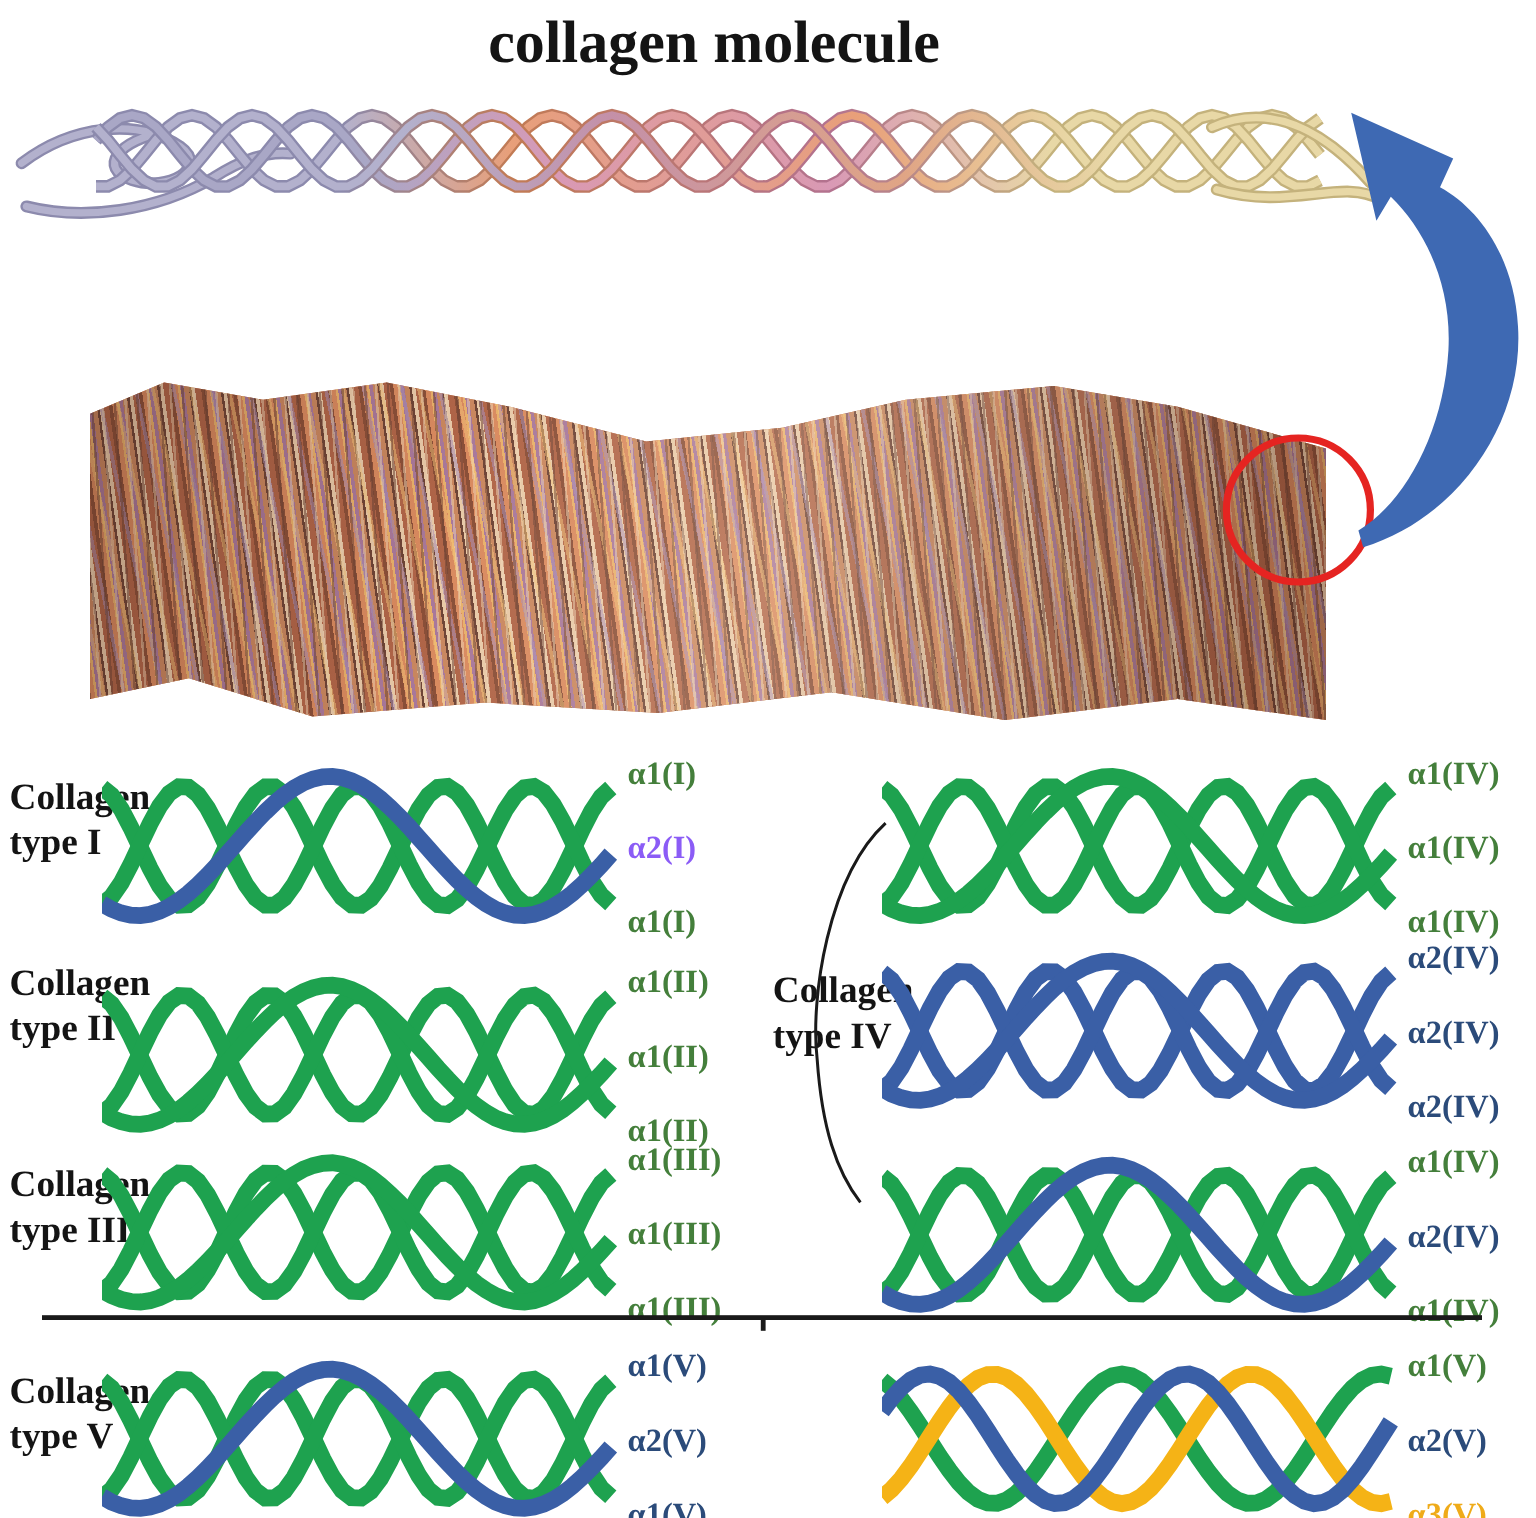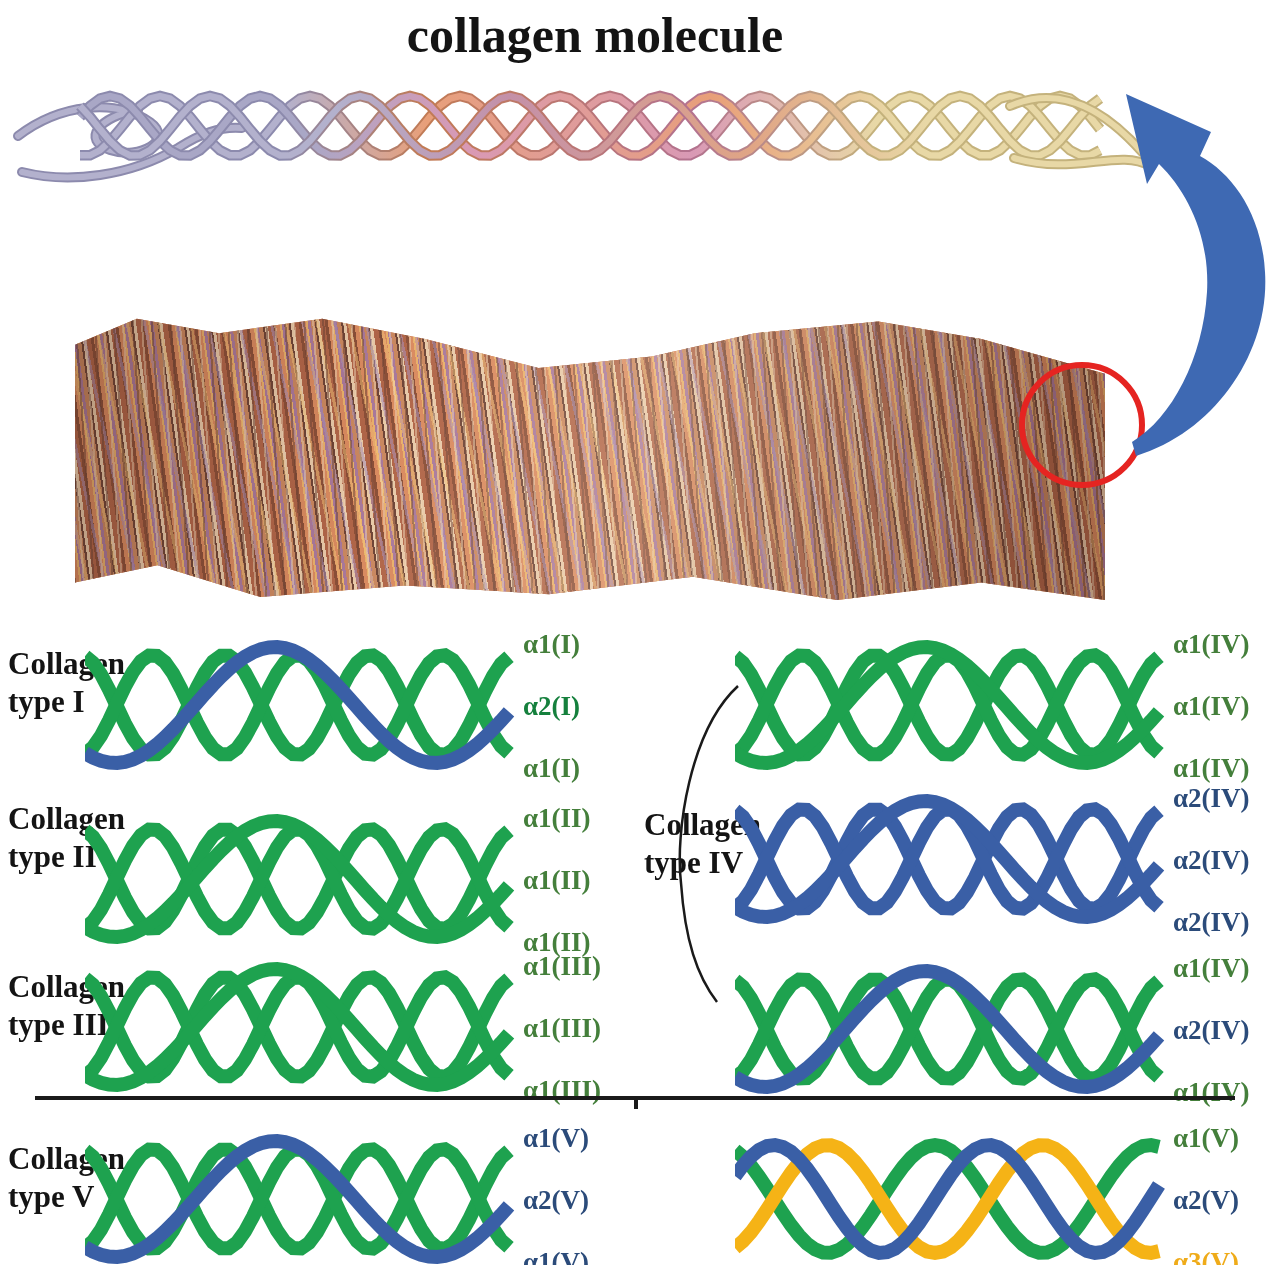--- a/index.html
+++ b/index.html
@@ -146,21 +146,21 @@
     <path d="M 83 18 C 35 62, 20 165, 26 215 C 30 272, 42 308, 62 334" fill="none" stroke="#1a1a1a" stroke-width="2.5"></path>
   </svg>
 
   <div class="helix-row" id="helix-t1">
       <svg viewBox="0 0 430 150">
         <path d="M0.0 26.2 L8.0 32.7 L16.0 44.3 L24.0 59.6 L32.0 76.6 L40.0 93.5 L48.0 108.2 L56.0 118.9 L64.0 124.4 L72.0 124.0 L80.0 117.8 L88.0 106.5 L96.0 91.5 L104.0 74.4 L112.0 57.5 L120.0 42.6 L128.0 31.6 L136.0 25.7 L144.0 25.8 L152.0 31.6 L160.0 42.6 L168.0 57.5 L176.0 74.5 L184.0 91.5 L192.0 106.5 L200.0 117.9 L208.0 124.1 L216.0 124.4 L224.0 118.9 L232.0 108.2 L240.0 93.5 L248.0 76.6 L256.0 59.5 L264.0 44.3 L272.0 32.7 L280.0 26.2 L288.0 25.4 L296.0 30.6 L304.0 41.0 L312.0 55.5 L320.0 72.3 L328.0 89.4 L336.0 104.8 L344.0 116.7 L352.0 123.6 L360.0 124.7 L368.0 119.9 L376.0 109.8 L384.0 95.5 L392.0 78.8 L400.0 61.6 L408.0 46.0 L416.0 33.9 L424.0 26.7 " fill="none" stroke="#1ea24f" stroke-width="14"></path>
         <path d="M0.0 123.8 L8.0 117.3 L16.0 105.7 L24.0 90.4 L32.0 73.3 L40.0 56.5 L48.0 41.8 L56.0 31.1 L64.0 25.6 L72.0 26.0 L80.0 32.2 L88.0 43.5 L96.0 58.6 L104.0 75.6 L112.0 92.5 L120.0 107.4 L128.0 118.4 L136.0 124.3 L144.0 124.2 L152.0 118.4 L160.0 107.3 L168.0 92.5 L176.0 75.5 L184.0 58.5 L192.0 43.4 L200.0 32.1 L208.0 25.9 L216.0 25.6 L224.0 31.1 L232.0 41.8 L240.0 56.5 L248.0 73.4 L256.0 90.5 L264.0 105.7 L272.0 117.3 L280.0 123.8 L288.0 124.6 L296.0 119.4 L304.0 109.0 L312.0 94.5 L320.0 77.7 L328.0 60.5 L336.0 45.1 L344.0 33.3 L352.0 26.4 L360.0 25.3 L368.0 30.1 L376.0 40.3 L384.0 54.5 L392.0 71.2 L400.0 88.4 L408.0 104.0 L416.0 116.1 L424.0 123.3 " fill="none" stroke="#1ea24f" stroke-width="14"></path>
         <path d="M0.0 123.2 L8.0 127.7 L16.0 130.8 L24.0 132.6 L32.0 133.0 L40.0 131.9 L48.0 129.4 L56.0 125.6 L64.0 120.6 L72.0 114.4 L80.0 107.2 L88.0 99.3 L96.0 90.8 L104.0 81.8 L112.0 72.8 L120.0 63.7 L128.0 55.0 L136.0 46.7 L144.0 39.1 L152.0 32.4 L160.0 26.8 L168.0 22.3 L176.0 19.2 L184.0 17.4 L192.0 17.0 L200.0 18.1 L208.0 20.6 L216.0 24.4 L224.0 29.4 L232.0 35.6 L240.0 42.8 L248.0 50.7 L256.0 59.2 L264.0 68.2 L272.0 77.2 L280.0 86.3 L288.0 95.0 L296.0 103.3 L304.0 110.9 L312.0 117.6 L320.0 123.2 L328.0 127.7 L336.0 130.8 L344.0 132.6 L352.0 133.0 L360.0 131.9 L368.0 129.4 L376.0 125.6 L384.0 120.6 L392.0 114.4 L400.0 107.2 L408.0 99.3 L416.0 90.8 L424.0 81.8 " fill="none" stroke="#3a5fa6" stroke-width="14"></path>
       </svg>
       <span class="chain-label" style="top: 0px; color: rgb(68, 127, 59);">α1(I)</span>
-      <span class="chain-label" style="top: 62px; color: #15803d;">α2(I)</span>
+      <span class="chain-label" style="top: 62px; color: #8b5cf6;">α2(I)</span>
       <span class="chain-label" style="top: 124px; color: rgb(68, 127, 59);">α1(I)</span>
     </div>
   <div class="helix-row" id="helix-t2">
       <svg viewBox="0 0 430 150">
         <path d="M0.0 26.2 L8.0 32.7 L16.0 44.3 L24.0 59.6 L32.0 76.6 L40.0 93.5 L48.0 108.2 L56.0 118.9 L64.0 124.4 L72.0 124.0 L80.0 117.8 L88.0 106.5 L96.0 91.5 L104.0 74.4 L112.0 57.5 L120.0 42.6 L128.0 31.6 L136.0 25.7 L144.0 25.8 L152.0 31.6 L160.0 42.6 L168.0 57.5 L176.0 74.5 L184.0 91.5 L192.0 106.5 L200.0 117.9 L208.0 124.1 L216.0 124.4 L224.0 118.9 L232.0 108.2 L240.0 93.5 L248.0 76.6 L256.0 59.5 L264.0 44.3 L272.0 32.7 L280.0 26.2 L288.0 25.4 L296.0 30.6 L304.0 41.0 L312.0 55.5 L320.0 72.3 L328.0 89.4 L336.0 104.8 L344.0 116.7 L352.0 123.6 L360.0 124.7 L368.0 119.9 L376.0 109.8 L384.0 95.5 L392.0 78.8 L400.0 61.6 L408.0 46.0 L416.0 33.9 L424.0 26.7 " fill="none" stroke="#1ea24f" stroke-width="14"></path>
         <path d="M0.0 123.8 L8.0 117.3 L16.0 105.7 L24.0 90.4 L32.0 73.3 L40.0 56.5 L48.0 41.8 L56.0 31.1 L64.0 25.6 L72.0 26.0 L80.0 32.2 L88.0 43.5 L96.0 58.6 L104.0 75.6 L112.0 92.5 L120.0 107.4 L128.0 118.4 L136.0 124.3 L144.0 124.2 L152.0 118.4 L160.0 107.3 L168.0 92.5 L176.0 75.5 L184.0 58.5 L192.0 43.4 L200.0 32.1 L208.0 25.9 L216.0 25.6 L224.0 31.1 L232.0 41.8 L240.0 56.5 L248.0 73.4 L256.0 90.5 L264.0 105.7 L272.0 117.3 L280.0 123.8 L288.0 124.6 L296.0 119.4 L304.0 109.0 L312.0 94.5 L320.0 77.7 L328.0 60.5 L336.0 45.1 L344.0 33.3 L352.0 26.4 L360.0 25.3 L368.0 30.1 L376.0 40.3 L384.0 54.5 L392.0 71.2 L400.0 88.4 L408.0 104.0 L416.0 116.1 L424.0 123.3 " fill="none" stroke="#1ea24f" stroke-width="14"></path>
         <path d="M0.0 123.2 L8.0 127.7 L16.0 130.8 L24.0 132.6 L32.0 133.0 L40.0 131.9 L48.0 129.4 L56.0 125.6 L64.0 120.6 L72.0 114.4 L80.0 107.2 L88.0 99.3 L96.0 90.8 L104.0 81.8 L112.0 72.8 L120.0 63.7 L128.0 55.0 L136.0 46.7 L144.0 39.1 L152.0 32.4 L160.0 26.8 L168.0 22.3 L176.0 19.2 L184.0 17.4 L192.0 17.0 L200.0 18.1 L208.0 20.6 L216.0 24.4 L224.0 29.4 L232.0 35.6 L240.0 42.8 L248.0 50.7 L256.0 59.2 L264.0 68.2 L272.0 77.2 L280.0 86.3 L288.0 95.0 L296.0 103.3 L304.0 110.9 L312.0 117.6 L320.0 123.2 L328.0 127.7 L336.0 130.8 L344.0 132.6 L352.0 133.0 L360.0 131.9 L368.0 129.4 L376.0 125.6 L384.0 120.6 L392.0 114.4 L400.0 107.2 L408.0 99.3 L416.0 90.8 L424.0 81.8 " fill="none" stroke="#1ea24f" stroke-width="14"></path>
       </svg>
       <span class="chain-label" style="top: 0px; color: rgb(68, 127, 59);">α1(II)</span>
       <span class="chain-label" style="top: 62px; color: rgb(68, 127, 59);">α1(II)</span>

